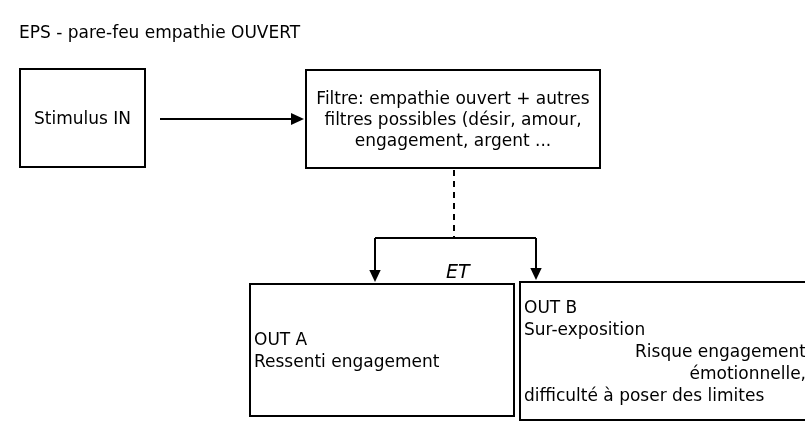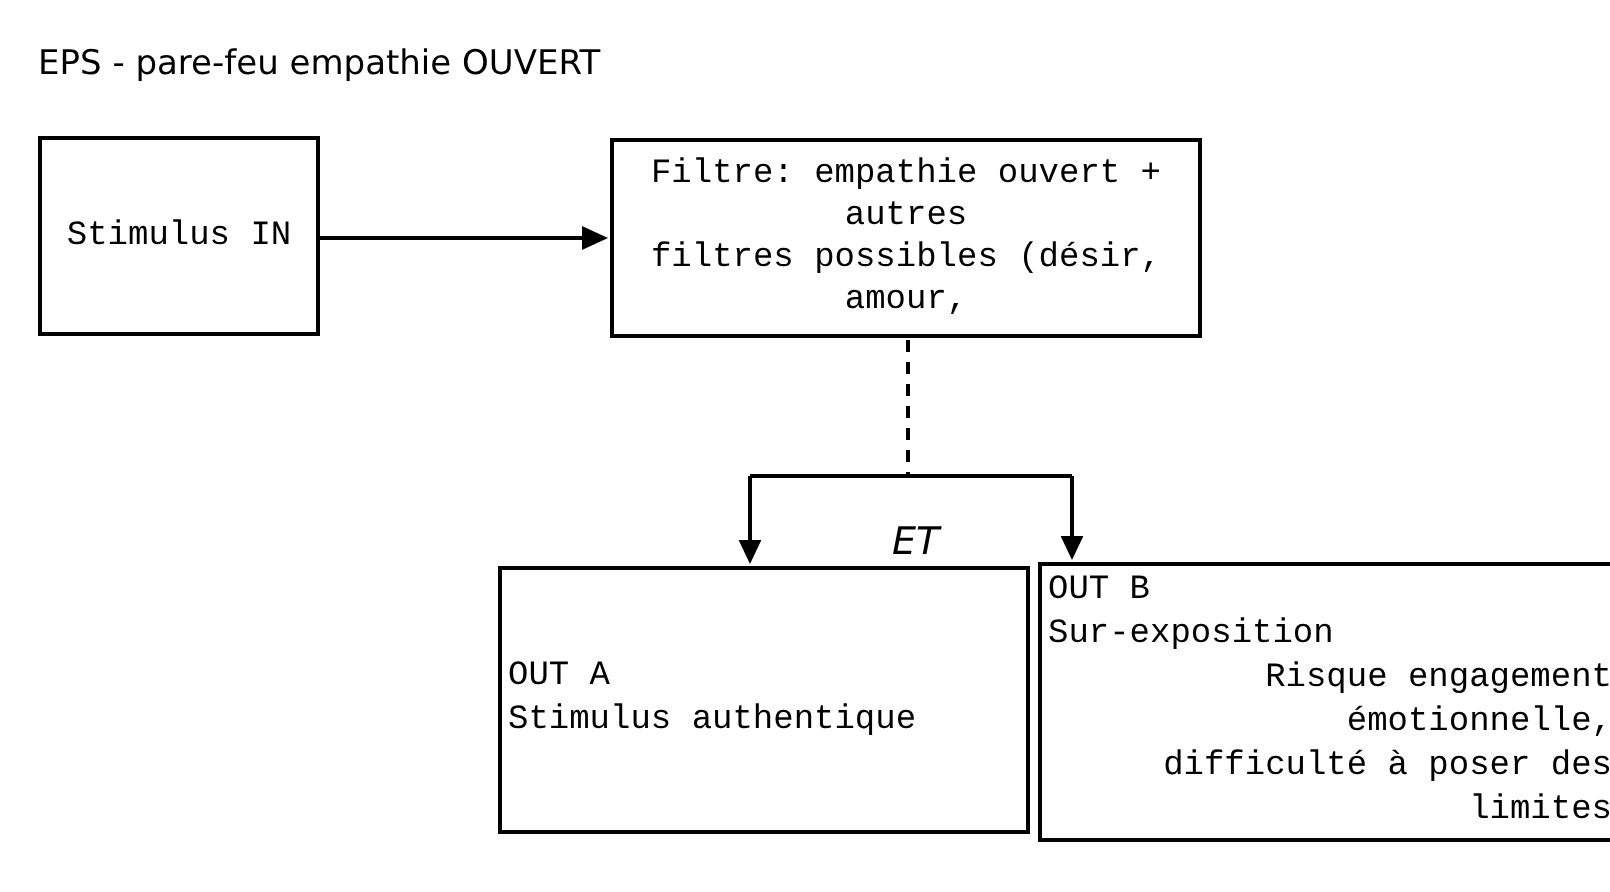--- a/index.html
+++ b/index.html
@@ -27,25 +27,24 @@
   }
   .node {
     position: absolute;
     box-sizing: border-box;
     border: 2px solid #000000;
     background: #ffffff;
     display: flex;
     flex-direction: column;
     justify-content: center;
     font-size: 17px;
-    font-family: Liberation Mono, monospace;
   }
   .node.center { align-items: center; text-align: center; }
   .node.left   { align-items: flex-start; text-align: right; padding-left: 3px; padding-right: 2px; margin-left: 40px; }
-  #node-stimulus { left: 19px;  top: 68px;  width: 141px; height: 100px; }
+  #node-stimulus { left: 19px;  top: 68px;  width: 127px; height: 100px; }
   #node-filter   { left: 305px; top: 69px;  width: 296px; height: 100px; line-height: 21px; }
   #node-out-a    { left: 209px; top: 283px; width: 266px; height: 134px; line-height: 22px; }
   #node-out-b    { left: 479px; top: 281px; width: 291px; height: 140px; line-height: 22px; }
   .connector-layer {
     position: absolute;
     left: 0; top: 0;
     width: 805px;
     height: 446px;
     pointer-events: none;
   }
@@ -65,25 +64,26 @@
 
   <div class="diagram-title">EPS - pare-feu empathie OUVERT</div>
 
   <div class="node center" id="node-stimulus">
     <div>Stimulus IN</div>
   </div>
 
   <div class="node center" id="node-filter">
     <div>Filtre: empathie ouvert + autres</div>
     <div>filtres possibles (désir, amour,</div>
+    <div>engagement, argent ...</div>
   </div>
 
   <div class="node left" id="node-out-a">
     <div>OUT A</div>
-    <div>Stimulus authentique</div>
+    <div>Ressenti engagement</div>
   </div>
 
   <div class="node left" id="node-out-b">
     <div>OUT B</div>
     <div>Sur-exposition</div>
     <div>Risque engagement émotionnelle,</div>
     <div>difficulté à poser des limites</div>
   </div>
 
   <svg class="connector-layer" viewBox="0 0 805 446" xmlns="http://www.w3.org/2000/svg">

